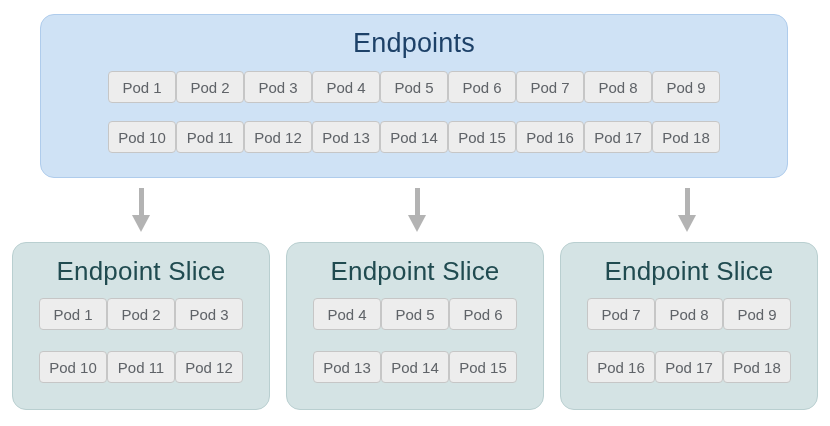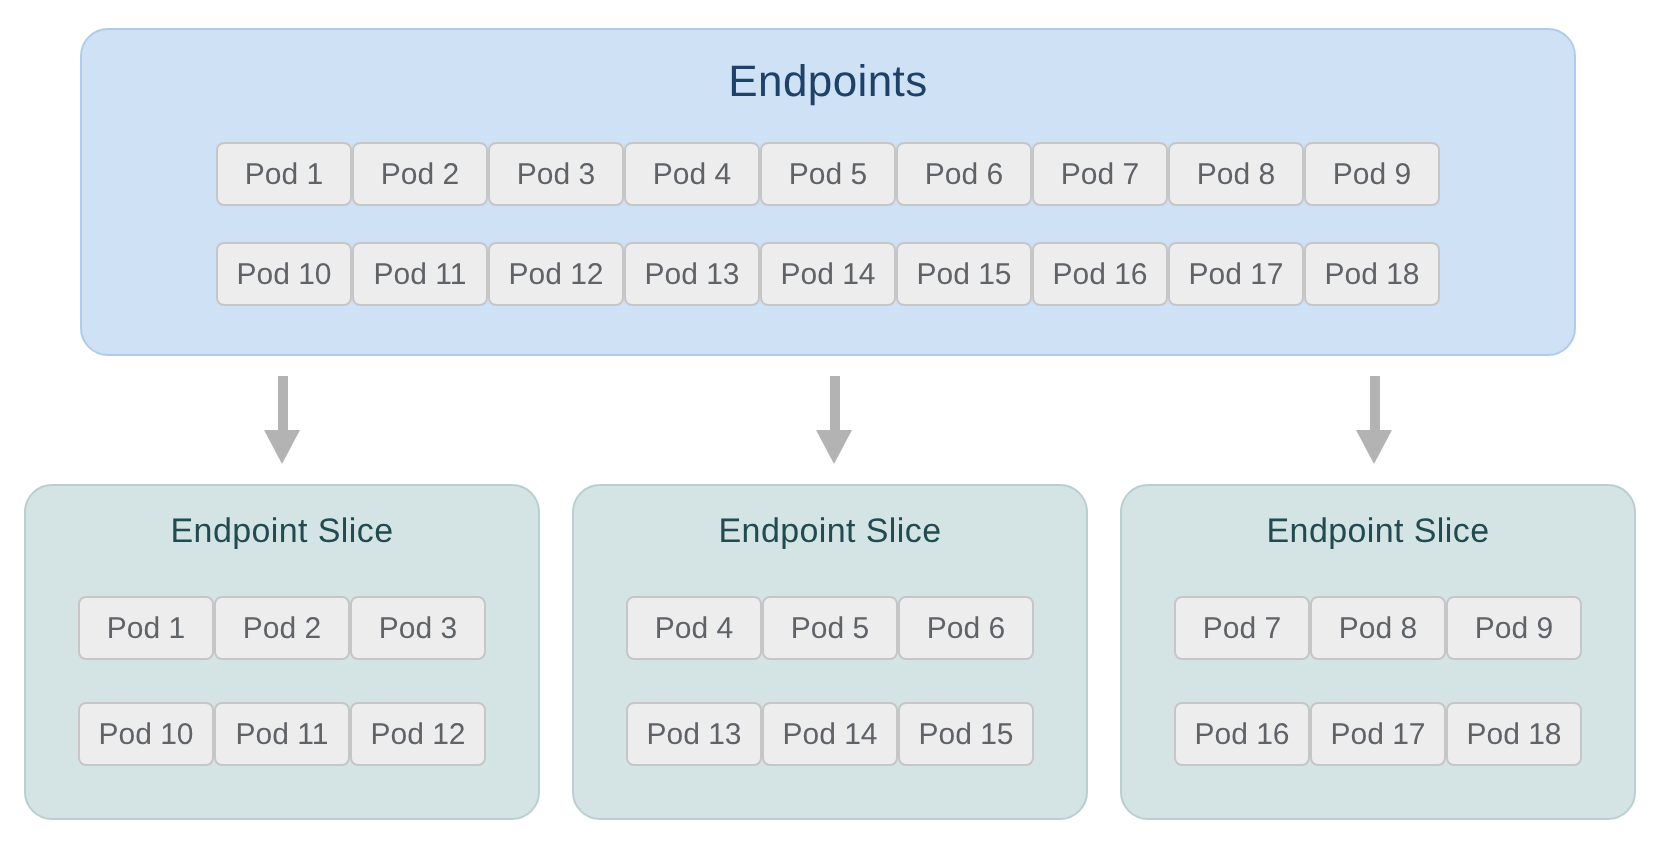--- a/index.html
+++ b/index.html
@@ -34,21 +34,21 @@
     width: 748px; height: 164px;
     background: var(--endpoints-bg);
     border: 1px solid var(--endpoints-border);
     border-radius: 14px;
   }
   .endpoints-title {
     position: absolute;
     left: 0; top: 13px;
     width: 100%;
     text-align: center;
-    font-size: 22px;
+    font-size: 27px;
     font-weight: 500;
     color: var(--endpoints-title);
     letter-spacing: 0.2px;
   }
   .pod-row {
     position: absolute;
     left: 0;
     width: 100%;
     display: flex;
     justify-content: center;
@@ -103,21 +103,21 @@
     border-radius: 14px;
   }
   .slice-1 { left: 12px; }
   .slice-2 { left: 286px; }
   .slice-3 { left: 560px; }
   .slice-title {
     position: absolute;
     left: 0; top: 13px;
     width: 100%;
     text-align: center;
-    font-size: 17px;
+    font-size: 26px;
     font-weight: 500;
     color: var(--slice-title);
     letter-spacing: 0.2px;
   }
   .slice-box .row-1 { top: 55px; }
   .slice-box .row-2 { top: 108px; }
 </style>
 </head>
 <body>
 

